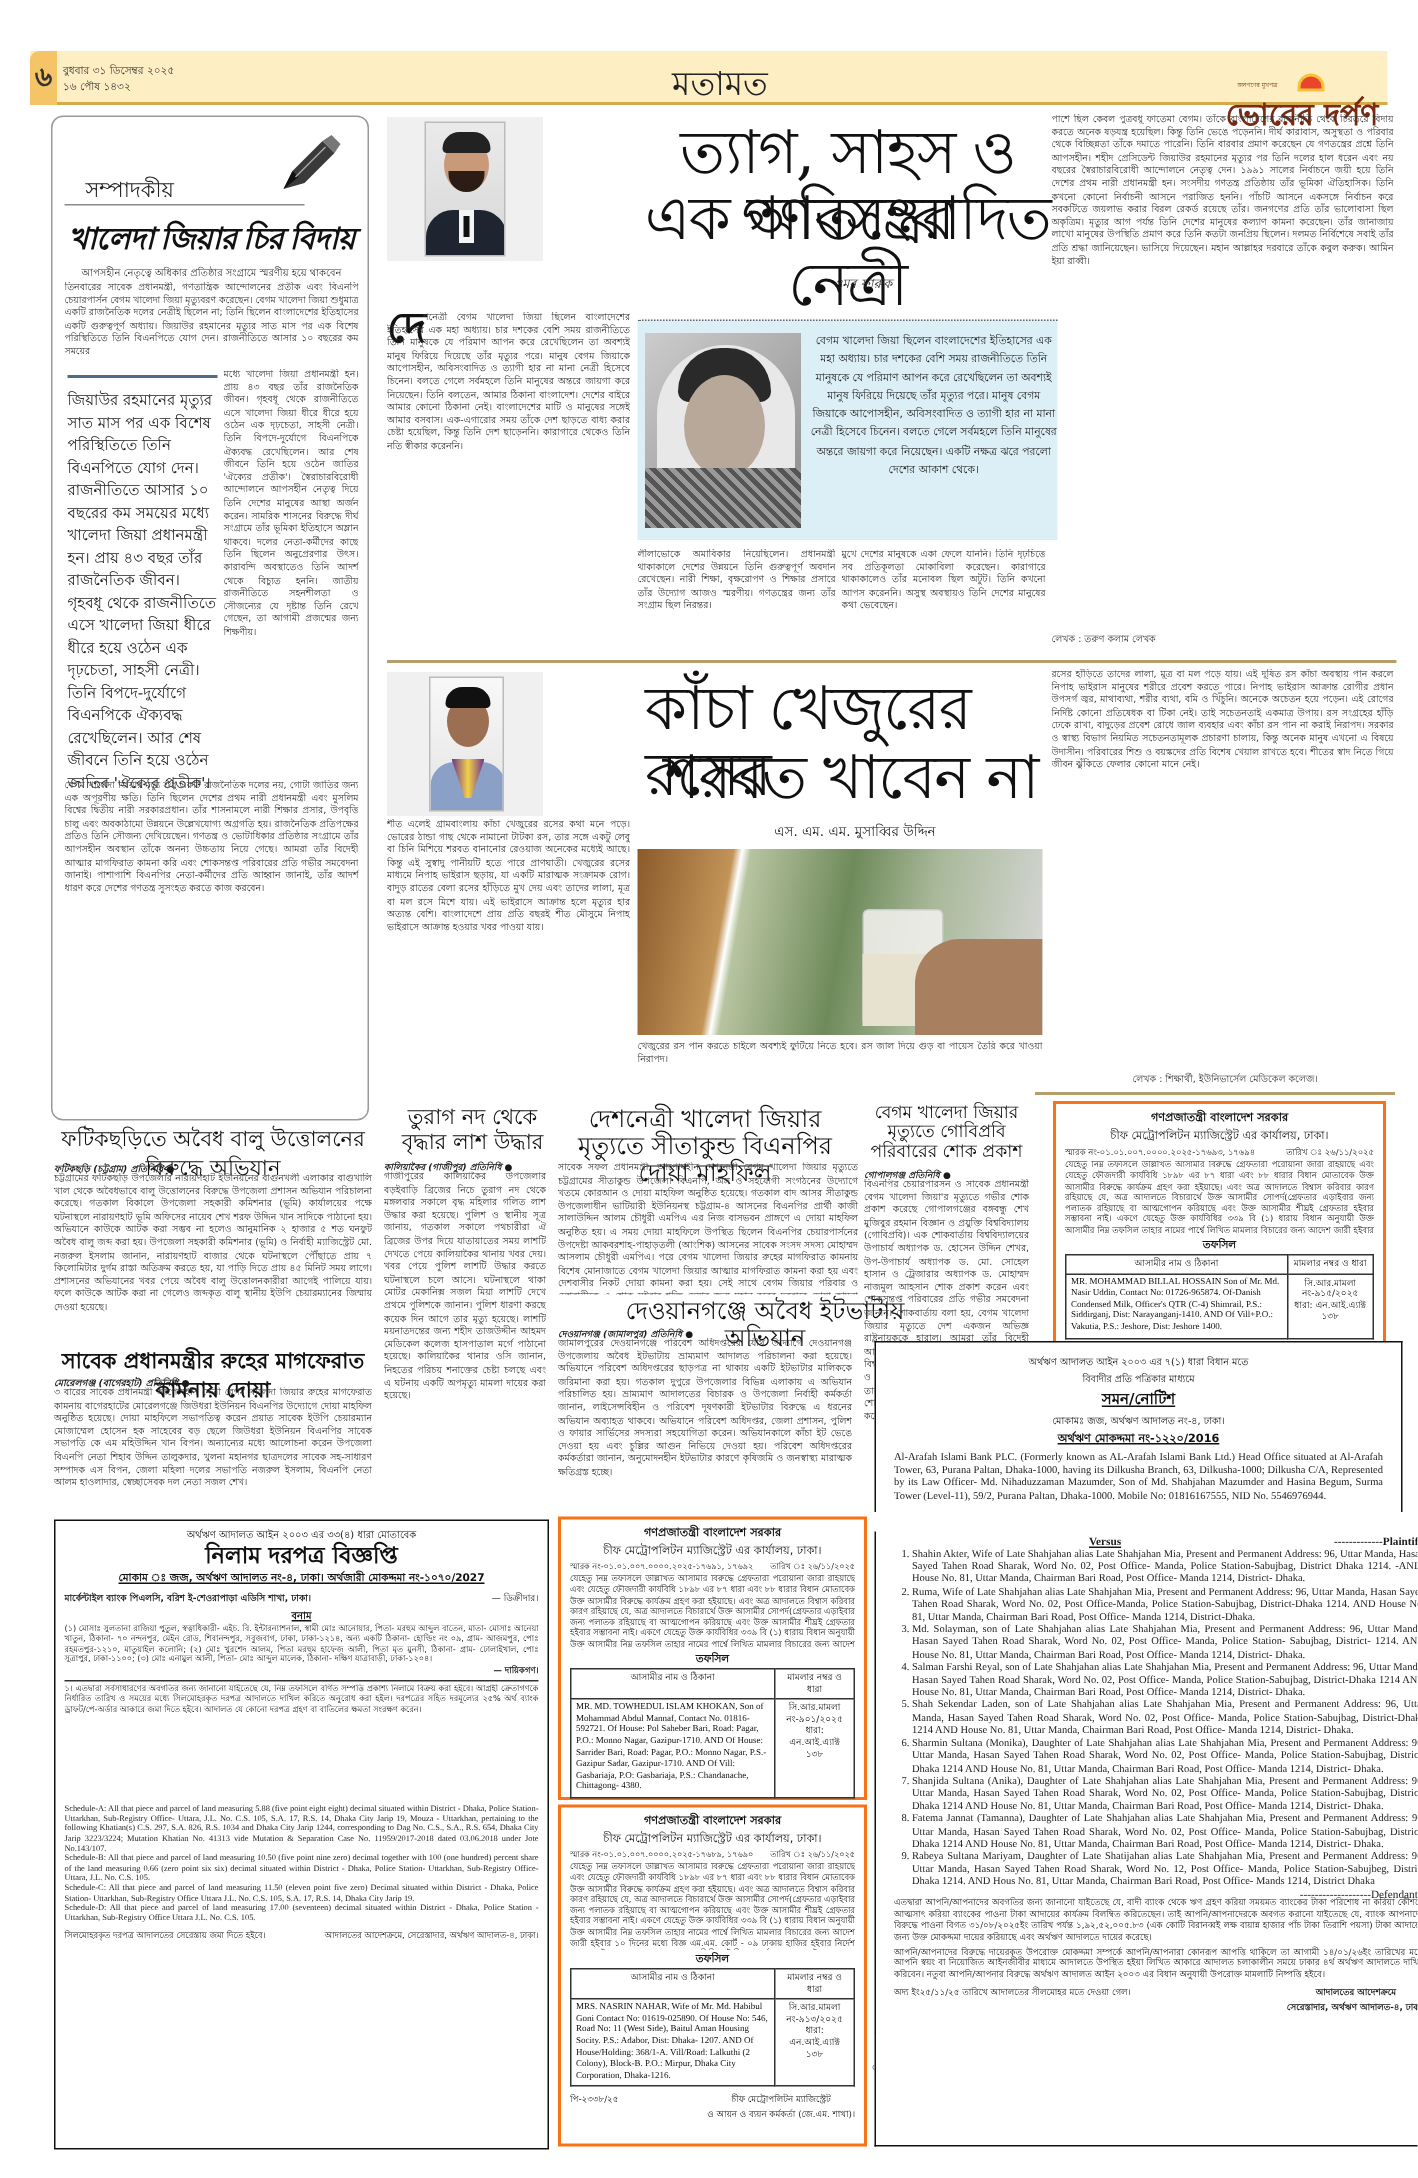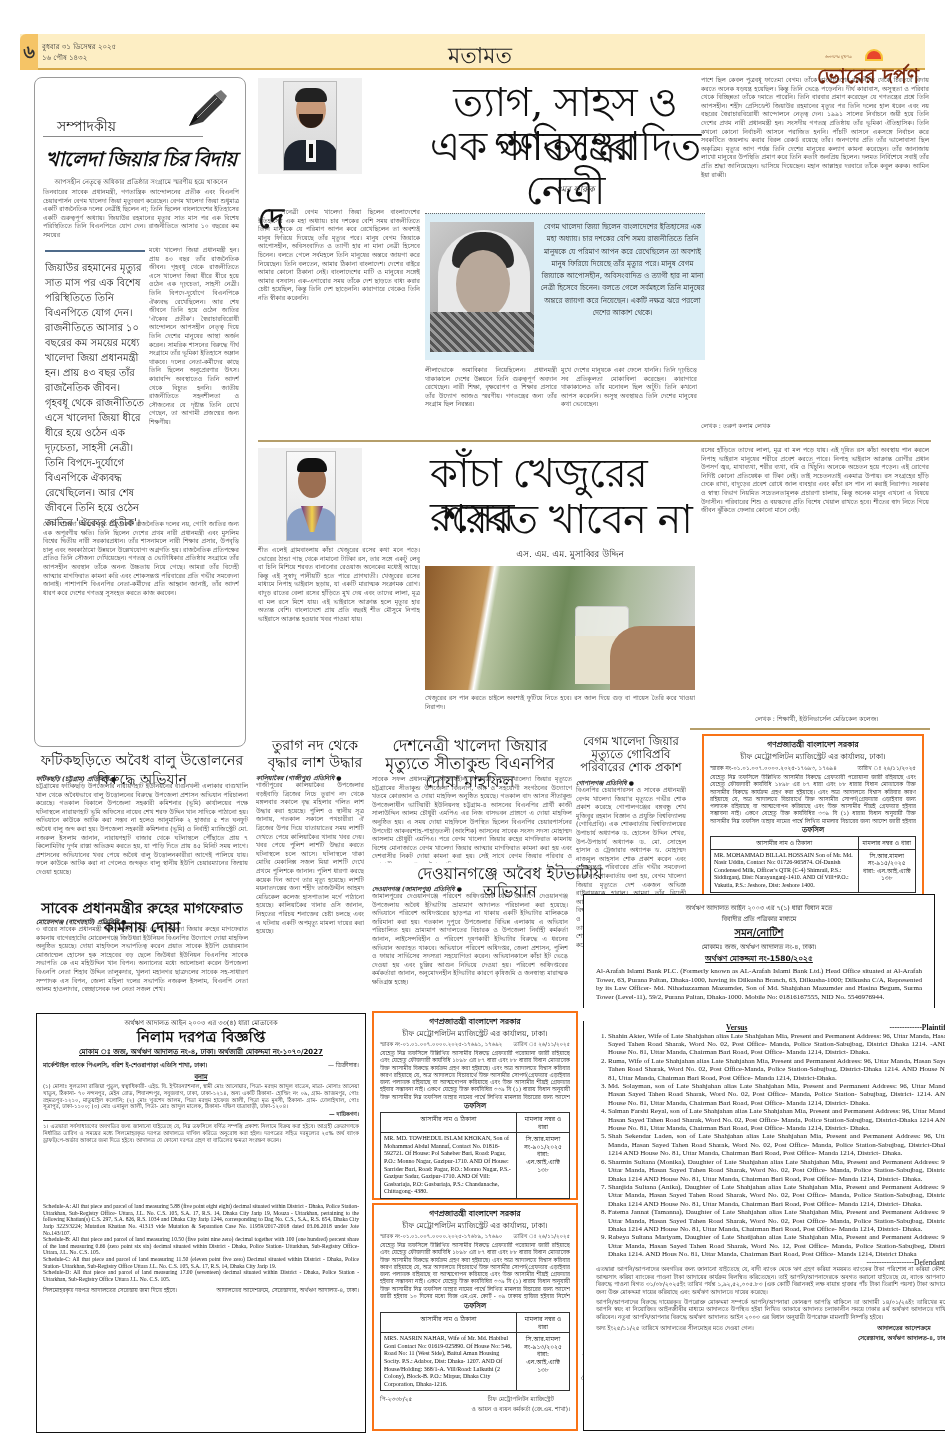--- a/index.html
+++ b/index.html
@@ -313,21 +313,21 @@
     <span>আদালতের আদেশক্রমে, সেরেস্তাদার, অর্থঋণ আদালত-৪, ঢাকা।</span>
   </div>
 </div>
 
 <div id="nt5-header" class="abs notice" style="border-bottom:none;">
   <div style="padding:8px 12px;">
     <div class="n-center" style="font-size:6.4px;">অর্থঋণ আদালত আইন ২০০৩ এর ৭(১) ধারা বিধান মতে</div>
     <div class="n-center" style="font-size:6.4px;">বিবাদীর প্রতি পত্রিকার মাধ্যমে</div>
     <div class="n-center" style="font-size:10px;font-weight:bold;text-decoration:underline;">সমন/নোটিশ</div>
     <div class="n-center" style="font-size:6.4px;">মোকামঃ জজ, অর্থঋণ আদালত নং-৪, ঢাকা।</div>
-    <div class="n-center" style="font-size:7.5px;font-weight:bold;text-decoration:underline;">অর্থঋণ মোকদ্দমা নং-1580/২০২৫</div>
+    <div class="n-center" style="font-size:7.5px;font-weight:bold;text-decoration:underline;">অর্থঋণ মোকদ্দমা নং-১২২০/2016</div>
     <div class="eng" style="font-size:7px;line-height:8.6px;text-align:justify;margin-top:2px;">Al-Arafah Islami Bank PLC. (Formerly known as AL-Arafah Islami Bank Ltd.) Head Office situated at Al-Arafah Tower, 63, Purana Paltan, Dhaka-1000, having its Dilkusha Branch, 63, Dilkusha-1000; Dilkusha C/A, Represented by its Law Officer- Md. Nihaduzzaman Mazumder, Son of Md. Shahjahan Mazumder and Hasina Begum, Surma Tower (Level-11), 59/2, Purana Paltan, Dhaka-1000. Mobile No: 01816167555, NID No. 5546976944.</div>
   </div>
 </div>
 <div id="nt5" class="abs notice" style="border-top:none;">
   <div style="display:flex;justify-content:space-between;padding:0 6px;">
     <span class="eng" style="font-size:7.5px;font-weight:bold;text-decoration:underline;margin-left:130px;">Versus</span>
     <span class="eng" style="font-size:7.5px;font-weight:bold;">-------------Plaintiff.</span>
   </div>
   <ol class="eng" style="padding-left:18px;padding-right:6px;font-size:7px;line-height:8.4px;text-align:justify;">
     <li>Shahin Akter, Wife of Late Shahjahan alias Late Shahjahan Mia, Present and Permanent Address: 96, Uttar Manda, Hasan Sayed Tahen Road Sharak, Word No. 02, Post Office- Manda, Police Station-Sabujbag, District Dhaka 1214. -AND- House No. 81, Uttar Manda, Chairman Bari Road, Post Office- Manda 1214, District- Dhaka.</li>

